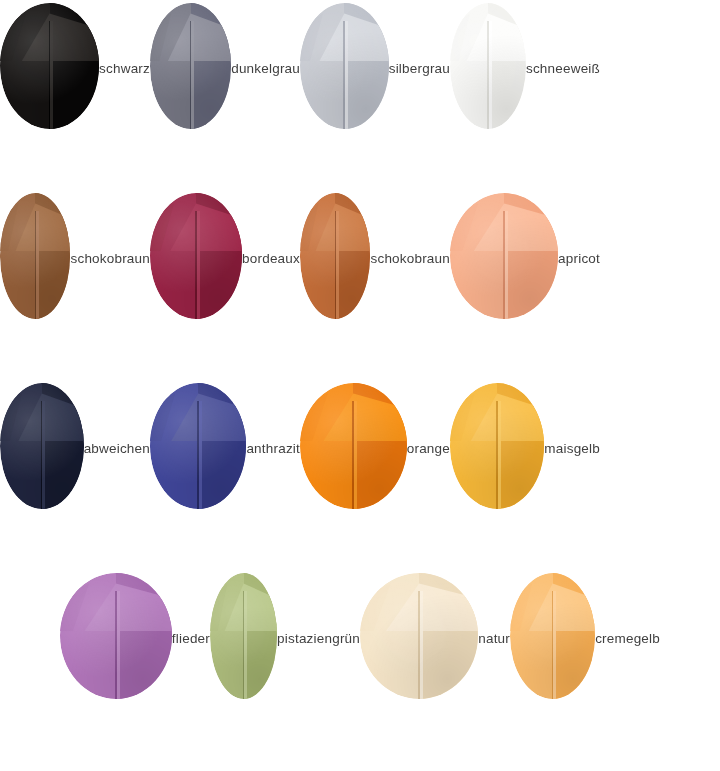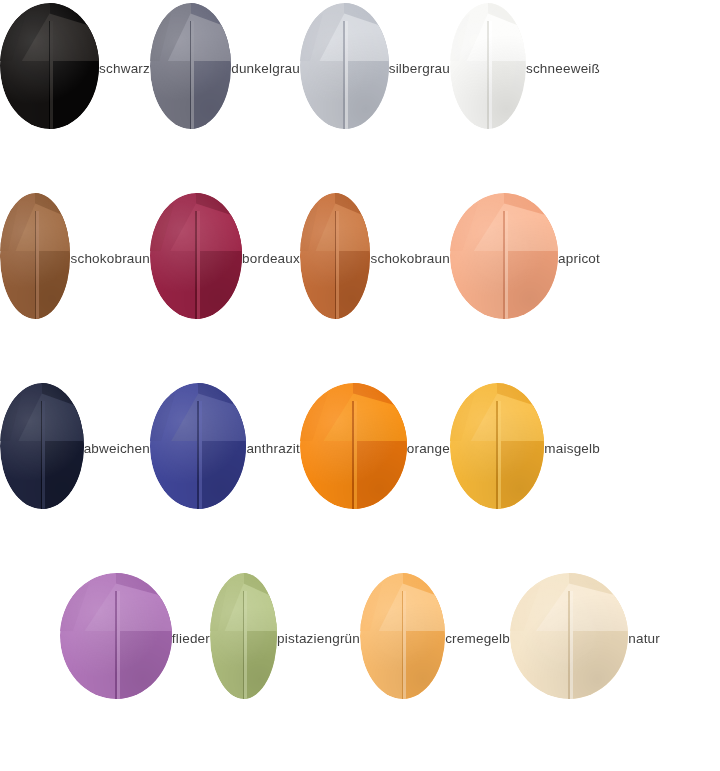--- a/index.html
+++ b/index.html
@@ -309,37 +309,37 @@
           <div class="face-topleft" style="background: rgb(173, 188, 123);"></div>
           <div class="face-top" style="background: rgb(185, 200, 138);"></div>
           <div class="seam" style="background: rgb(139, 154, 92);"></div>
           <div class="seam-hi" style="background: rgb(192, 206, 149);"></div>
           <div class="disc-shade"></div>
         </div>
         <div class="swatch-label">pistaziengrün</div>
       </div>
       <div class="swatch">
         <div class="swatch-disc">
+          <div class="disc-base" style="background: rgb(245, 229, 200);"></div>
+          <div class="face-right" style="background: rgb(237, 219, 187);"></div>
+          <div class="face-topleft" style="background: rgb(244, 227, 197);"></div>
+          <div class="face-top" style="background: rgb(248, 234, 211);"></div>
+          <div class="seam" style="background: rgb(220, 199, 163);"></div>
+          <div class="seam-hi" style="background: rgb(250, 239, 221);"></div>
+          <div class="disc-shade"></div>
+        </div>
+        <div class="swatch-label">natur</div>
+      </div>
+      <div class="swatch">
+        <div class="swatch-disc">
           <div class="disc-base" style="background: rgb(251, 189, 110);"></div>
           <div class="face-right" style="background: rgb(247, 174, 83);"></div>
           <div class="face-topleft" style="background: rgb(251, 186, 106);"></div>
           <div class="face-top" style="background: rgb(252, 199, 130);"></div>
           <div class="seam" style="background: rgb(224, 154, 68);"></div>
           <div class="seam-hi" style="background: rgb(253, 205, 146);"></div>
           <div class="disc-shade"></div>
         </div>
         <div class="swatch-label">cremegelb</div>
       </div>
-      <div class="swatch">
-        <div class="swatch-disc">
-          <div class="disc-base" style="background: rgb(245, 229, 200);"></div>
-          <div class="face-right" style="background: rgb(237, 219, 187);"></div>
-          <div class="face-topleft" style="background: rgb(244, 227, 197);"></div>
-          <div class="face-top" style="background: rgb(248, 234, 211);"></div>
-          <div class="seam" style="background: rgb(220, 199, 163);"></div>
-          <div class="seam-hi" style="background: rgb(250, 239, 221);"></div>
-          <div class="disc-shade"></div>
-        </div>
-        <div class="swatch-label">natur</div>
-      </div>
     </div>
 
 </div>
 
 </body></html>

